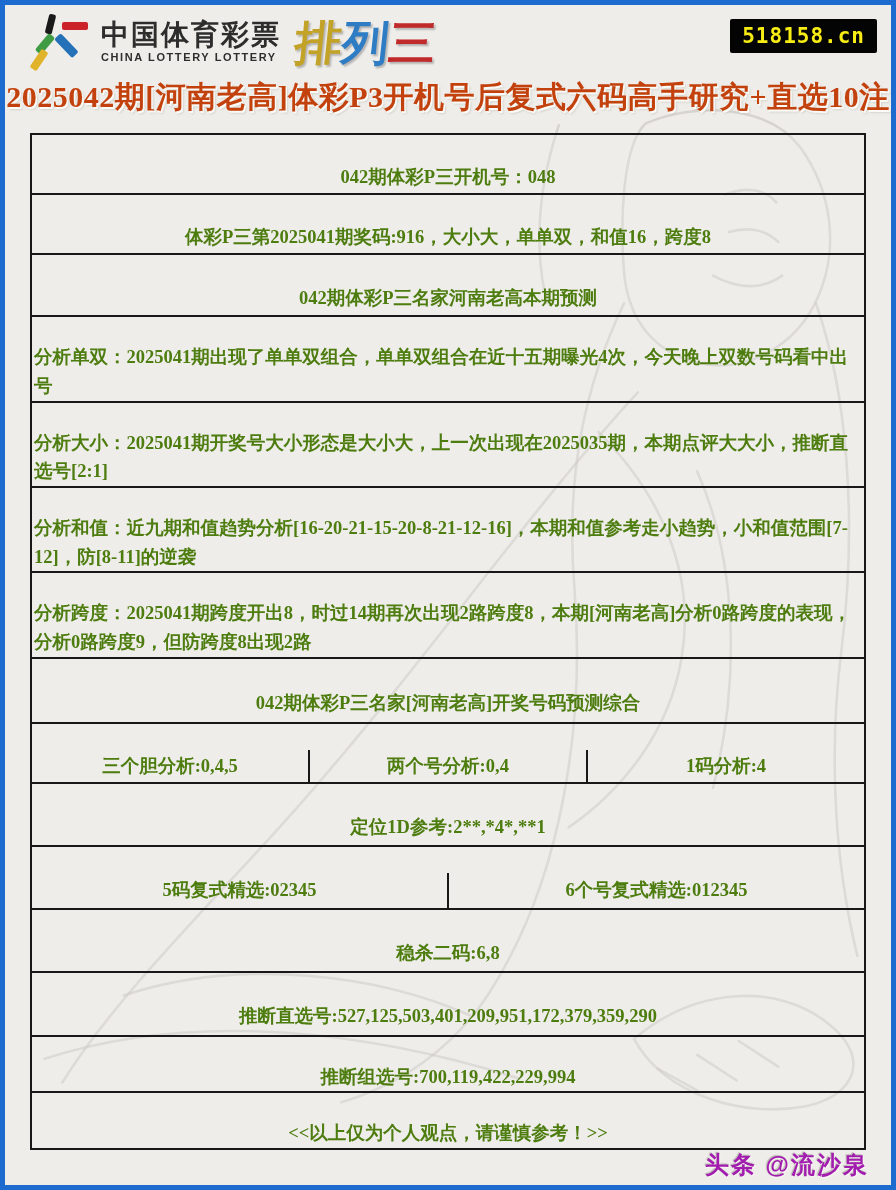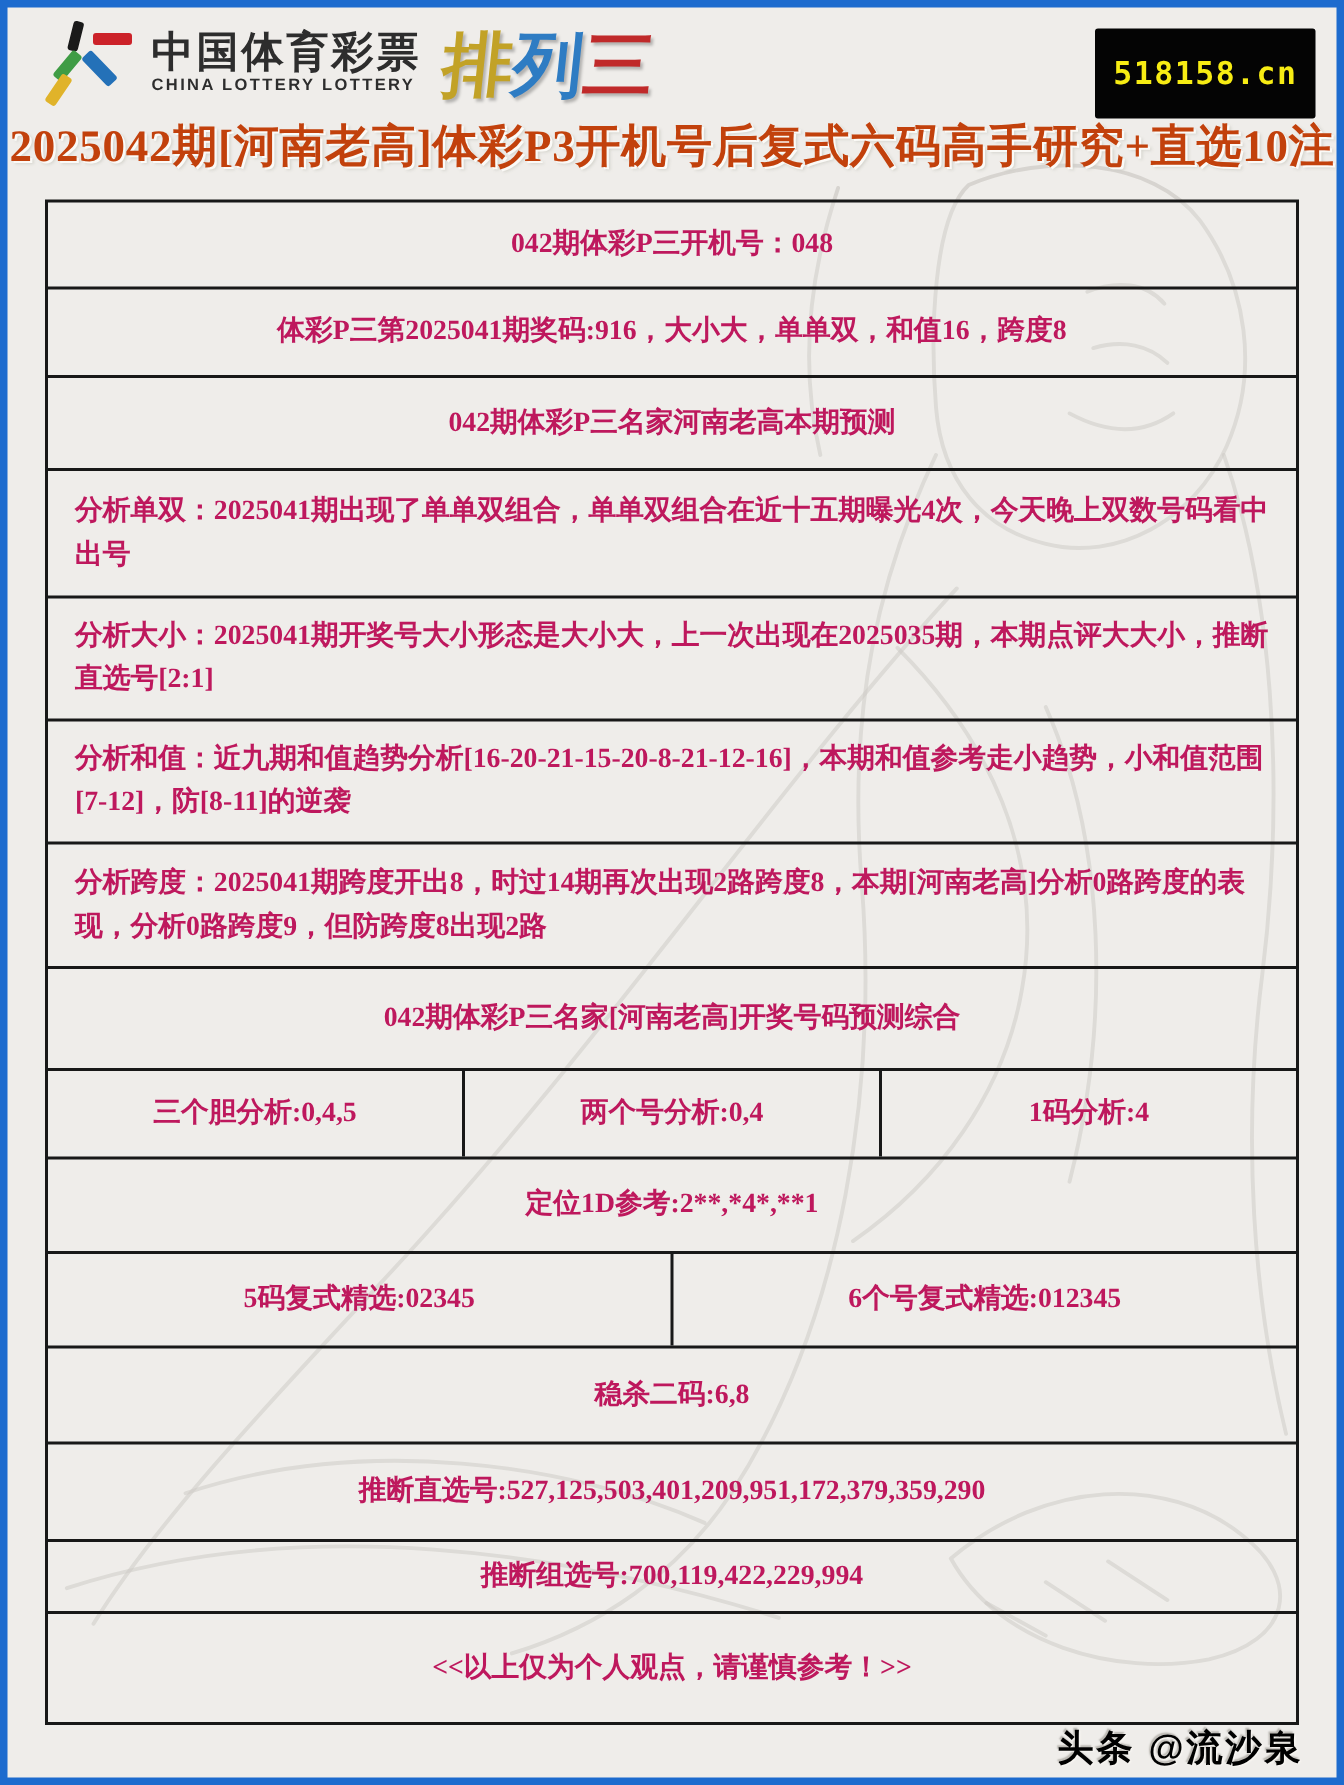--- a/index.html
+++ b/index.html
@@ -19,51 +19,51 @@
   .logo-cn{font-family:"Liberation Sans","DejaVu Sans",sans-serif;font-weight:bold;font-size:28px;color:#2d2d2d;letter-spacing:2px;}
   .logo-en{font-family:"Liberation Sans","DejaVu Sans",sans-serif;font-weight:bold;font-size:11px;color:#2d2d2d;letter-spacing:1.6px;margin-top:3px;}
   .game-name{margin-left:14px;font-family:"Liberation Sans","DejaVu Sans",sans-serif;
     font-weight:900;font-size:47px;line-height:1;transform:skewX(-6deg);
     text-shadow:2px 2px 2px rgba(0,0,0,.25);}
   .gc0{color:#c2a227;} .gc1{color:#2e7cc3;} .gc2{color:#c02a2a;}
 
   .site-badge{
     position:absolute;right:14px;top:14px;z-index:2;background:#040404;
     color:#f7ec13;font-family:"DejaVu Sans Mono","Liberation Mono",monospace;
-    font-weight:bold;font-size:21px;padding:18px 12px;border-radius:2px;letter-spacing:1px;
+    font-weight:bold;font-size:21px;padding:5px 12px;border-radius:2px;letter-spacing:1px;
   }
 
   .page-title{
     position:absolute;left:0;top:72px;width:100%;z-index:2;text-align:center;
     font-weight:bold;font-size:30px;color:#c2410c;letter-spacing:.5px;
     text-shadow:1.5px 1.5px 0 #fbfaf7,2.5px 2.5px 2px rgba(200,200,190,.65);
   }
 
   
   .board{
     position:absolute;left:25px;top:128px;width:836px;height:1017px;z-index:1;
     border:2px solid #181818;box-sizing:border-box;display:flex;flex-direction:column;
     background:rgba(240,238,234,.25);
   }
   .row{
     display:flex;align-items:center;justify-content:center;
     border-bottom:2px solid #181818;box-sizing:border-box;
-    font-weight:bold;font-size:18.5px;line-height:1.55;color:#be185d;
-    text-align:center;padding:0 8px;
+    font-weight:bold;font-size:18.5px;line-height:1.55;color:#4d7c0f;
+    text-align:center;padding:0 8px;margin-top:26px;
   }
   .row:last-child{border-bottom:none;flex:1;}
-  .row.left{justify-content:flex-start;text-align:left;padding:0 18px;}
+  .row.left{justify-content:flex-start;text-align:left;padding:0 2px;}
   .row.cols{padding:0;align-items:stretch;}
   .cell{flex:1;display:flex;align-items:center;justify-content:center;border-right:2px solid #181818;box-sizing:border-box;padding:0 6px;}
   .cell:last-child{border-right:none;}
 
   .watermark{
     position:absolute;right:22px;bottom:4px;z-index:2;
     font-family:"Liberation Sans","DejaVu Sans",sans-serif;
-    font-weight:bold;font-size:24px;color:#000000;letter-spacing:2px;
+    font-weight:bold;font-size:24px;color:#a21caf;letter-spacing:2px;
     text-shadow:1px 1px 1px #f8f6f2,-1px -1px 1px #bab7b1;
   }
 </style>
 </head>
 <body>
 
 <div class="page">
 
   <svg class="sketch" viewBox="0 0 896 1190">
     <path d="M648,118 C700,96 772,100 804,142 C836,186 844,244 822,294 C800,344 748,372 700,360 C658,350 630,318 626,268 C622,218 624,140 648,118"></path>

